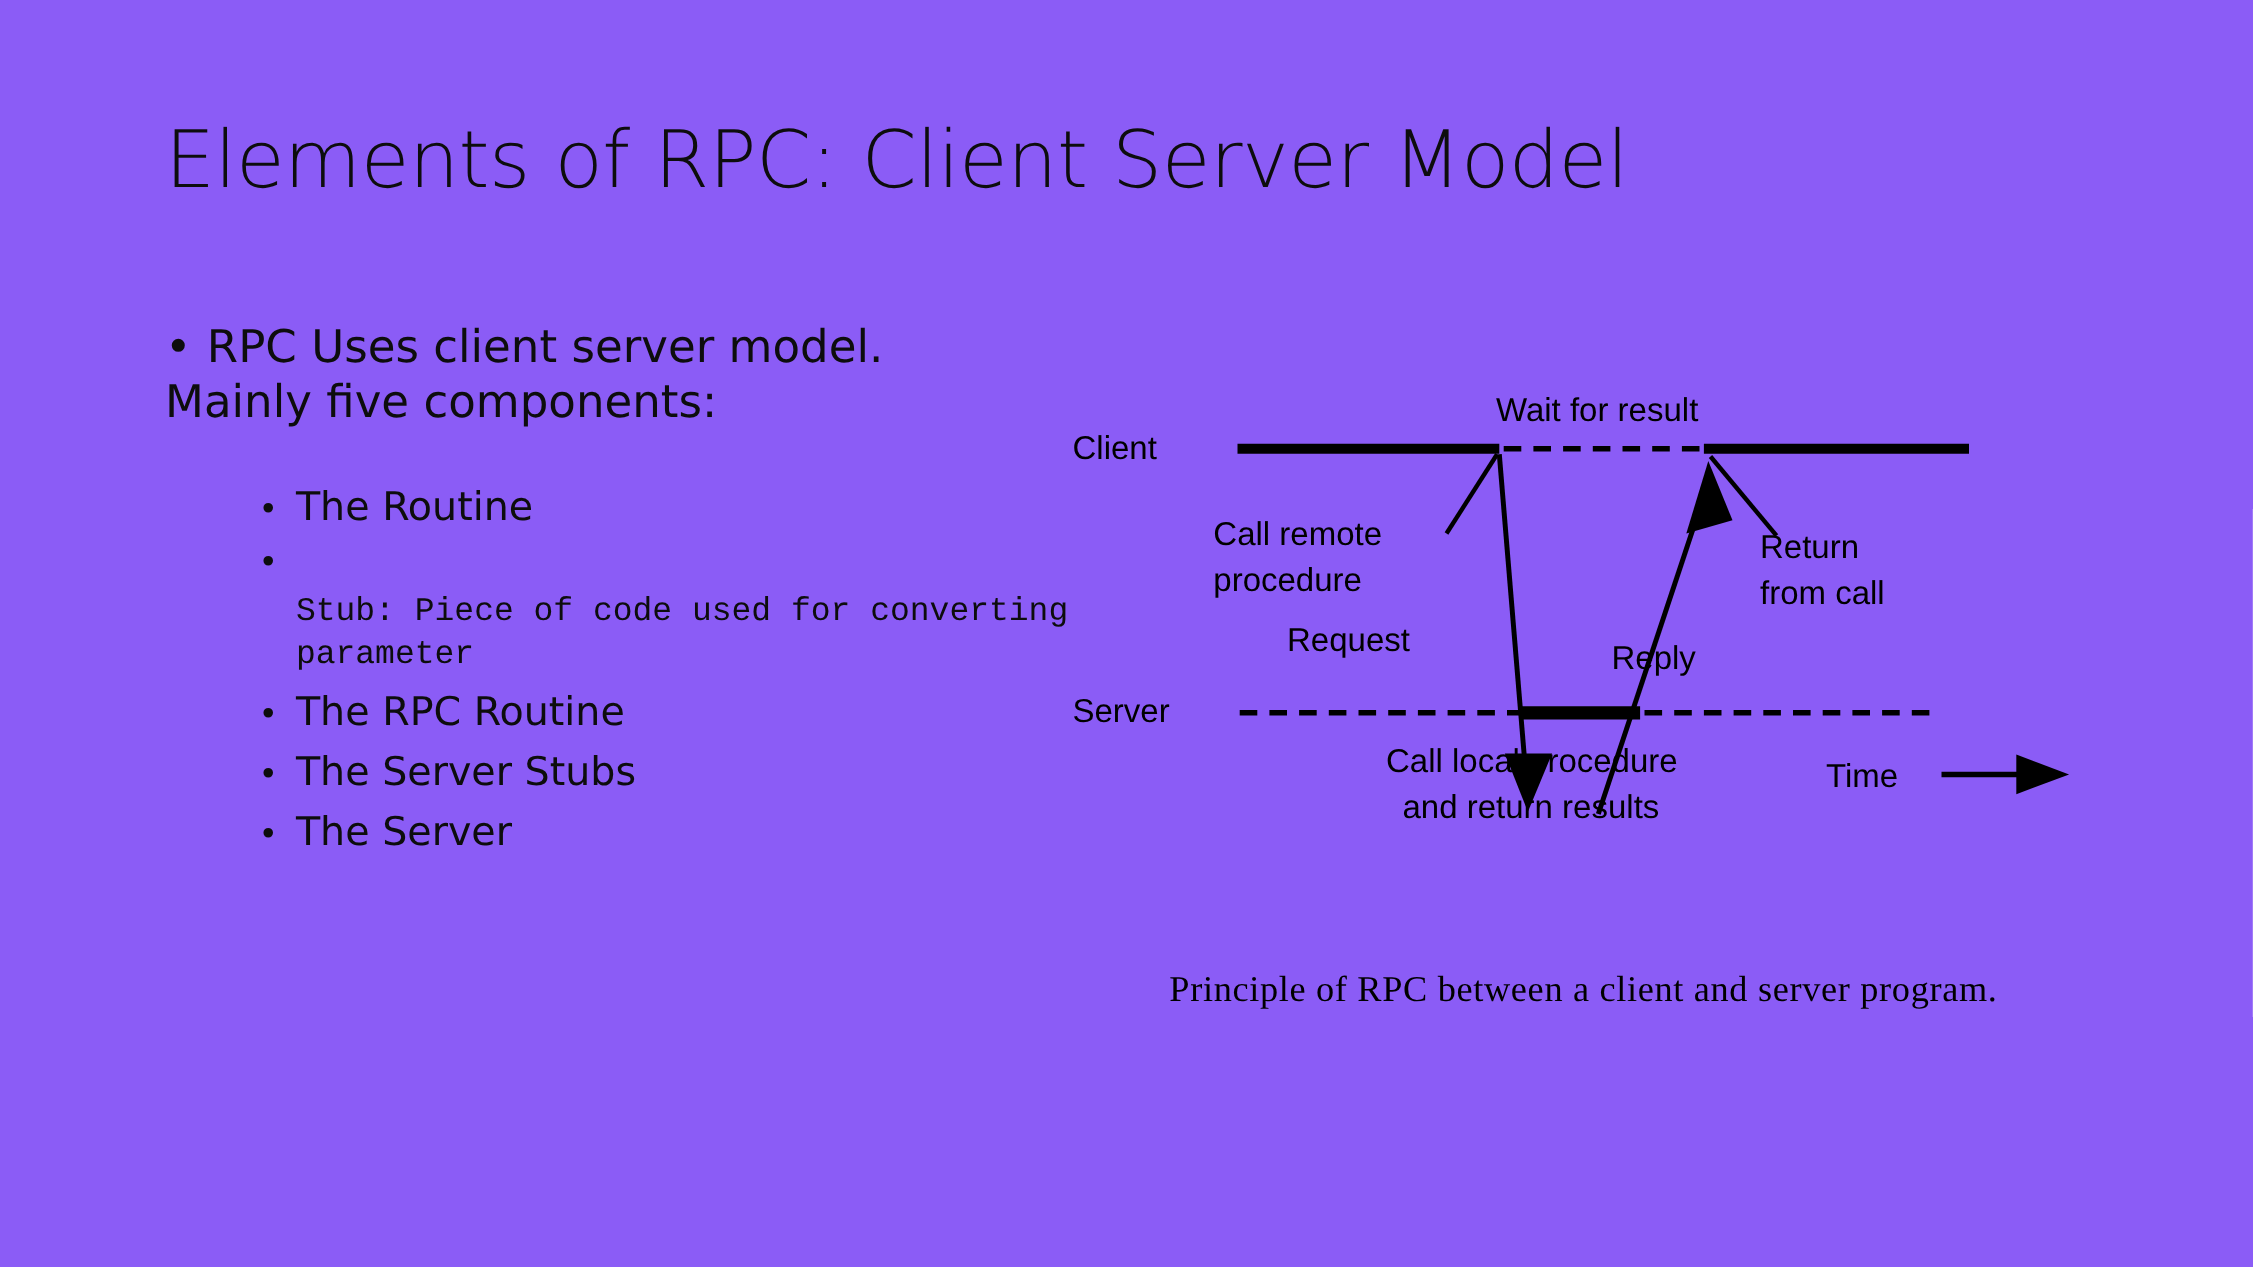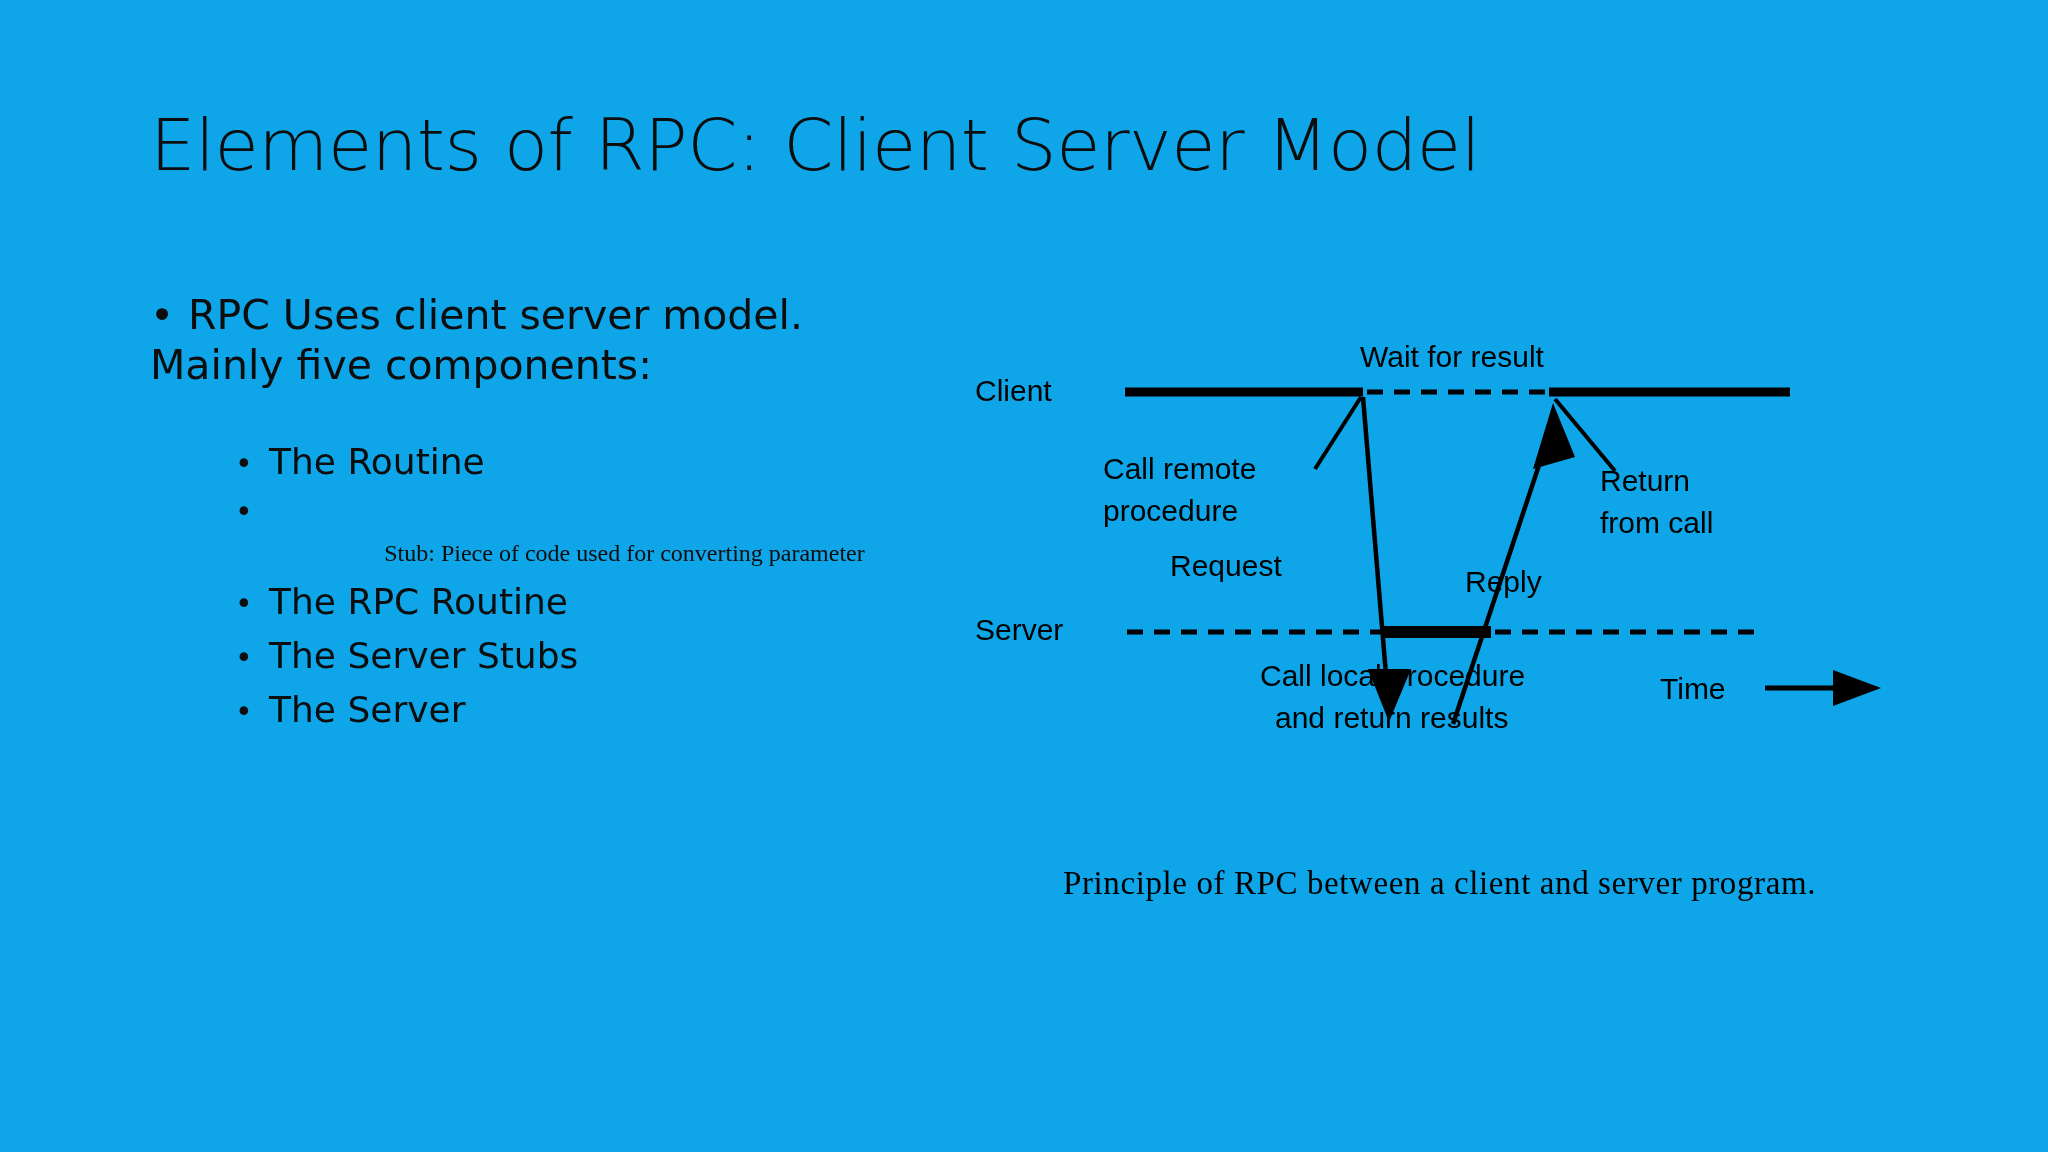--- a/index.html
+++ b/index.html
@@ -12,21 +12,21 @@
     height: 1152px;
     font-family: "Liberation Sans", sans-serif;
     color: #000000;
     overflow: hidden;
     position: relative;
   }
 
   .slide {
     position: absolute;
     inset: 0;
-    background: #0ea5e9;
+    background: #8b5cf6;
   }
 
   
   .slide-title {
     position: absolute;
     left: 150px;
     top: 108px;
     width: 1700px;
     font-family: "DejaVu Sans", sans-serif;
     font-weight: 300;
@@ -80,42 +80,41 @@
     line-height: 1.34;
     color: #0d0d0d;
     margin-bottom: 6px;
   }
   .lvl2-row .bullet-dot {
     width: 34px;
     flex: 0 0 34px;
     font-size: 30px;
   }
   .note-line {
-    font-family: Liberation Serif, serif;
-    font-size: 24px;
+    font-family: Liberation Mono, monospace;
+    font-size: 30px;
     line-height: 1.3;
     color: #0d0d0d;
     padding-left: 34px;
     margin: 4px 0 8px 0;
-    text-align: center;
   }
   .paren-line {
     font-family: "DejaVu Sans", sans-serif;
     font-size: 30px;
     line-height: 1.3;
     color: #0d0d0d;
     padding-left: 38px;
     margin: 6px 0 10px 0;
   }
 
   
   .diagram {
     position: absolute;
     left: 975px;
-    top: 339px;
+    top: 355px;
     width: 1020px;
     height: 660px;
   }
   .diagram svg { display: block; }
 
   .dg-label {
     font-family: "Liberation Sans", sans-serif;
     font-size: 30px;
     fill: #000;
   }

